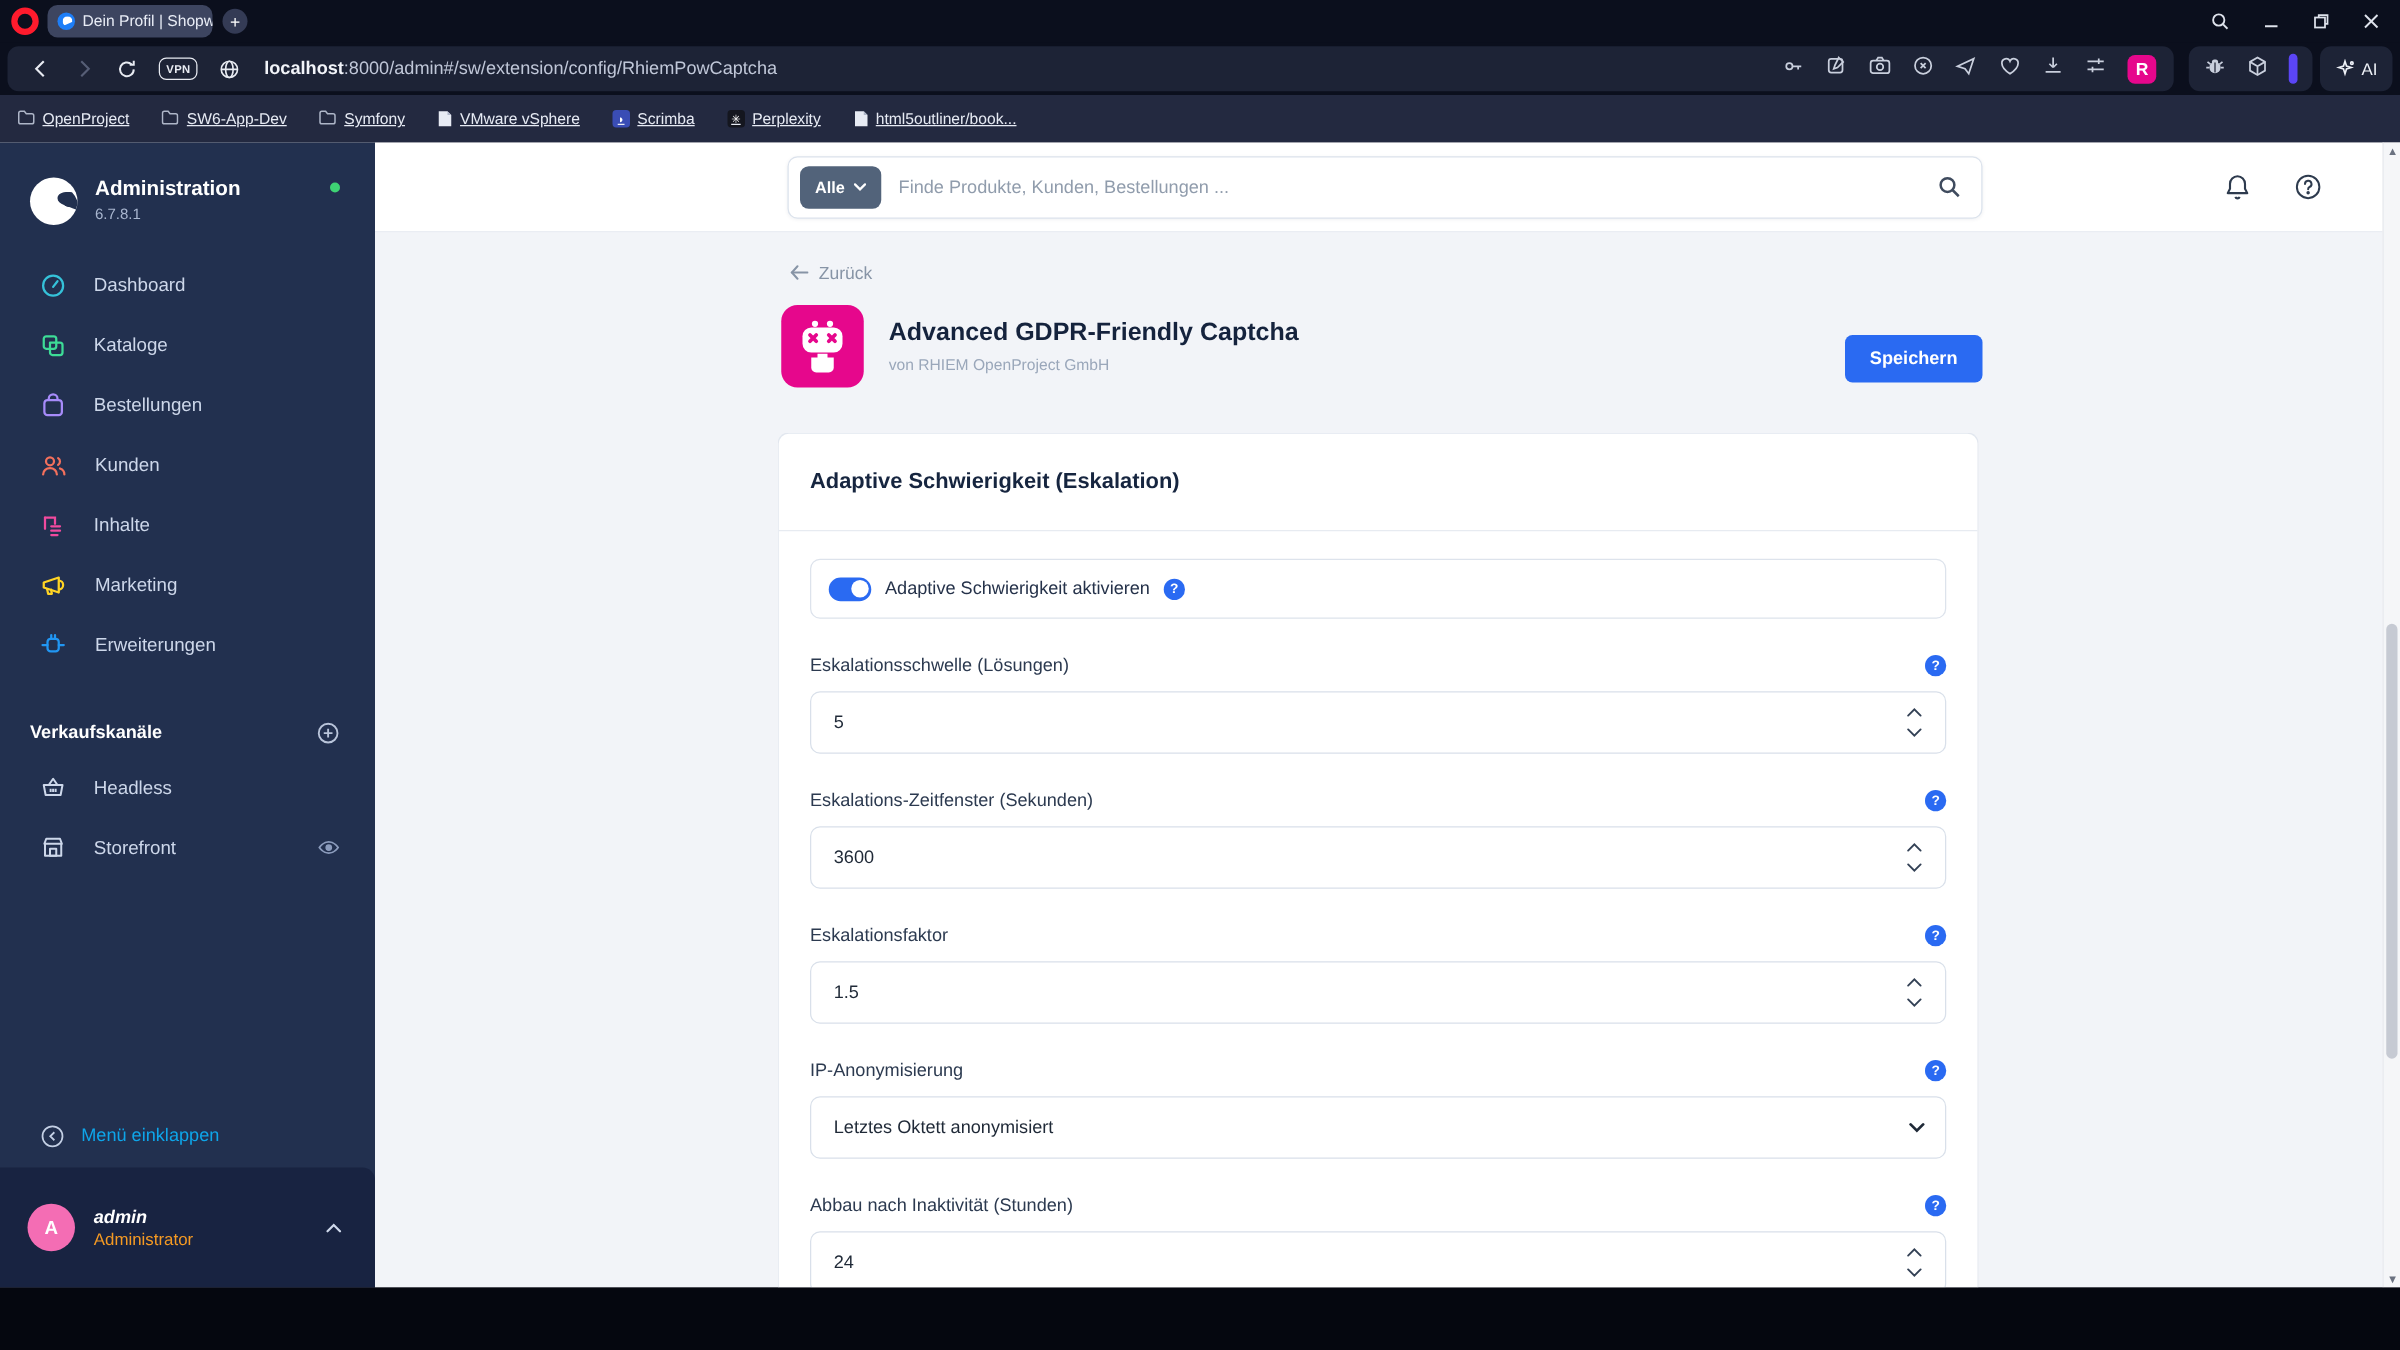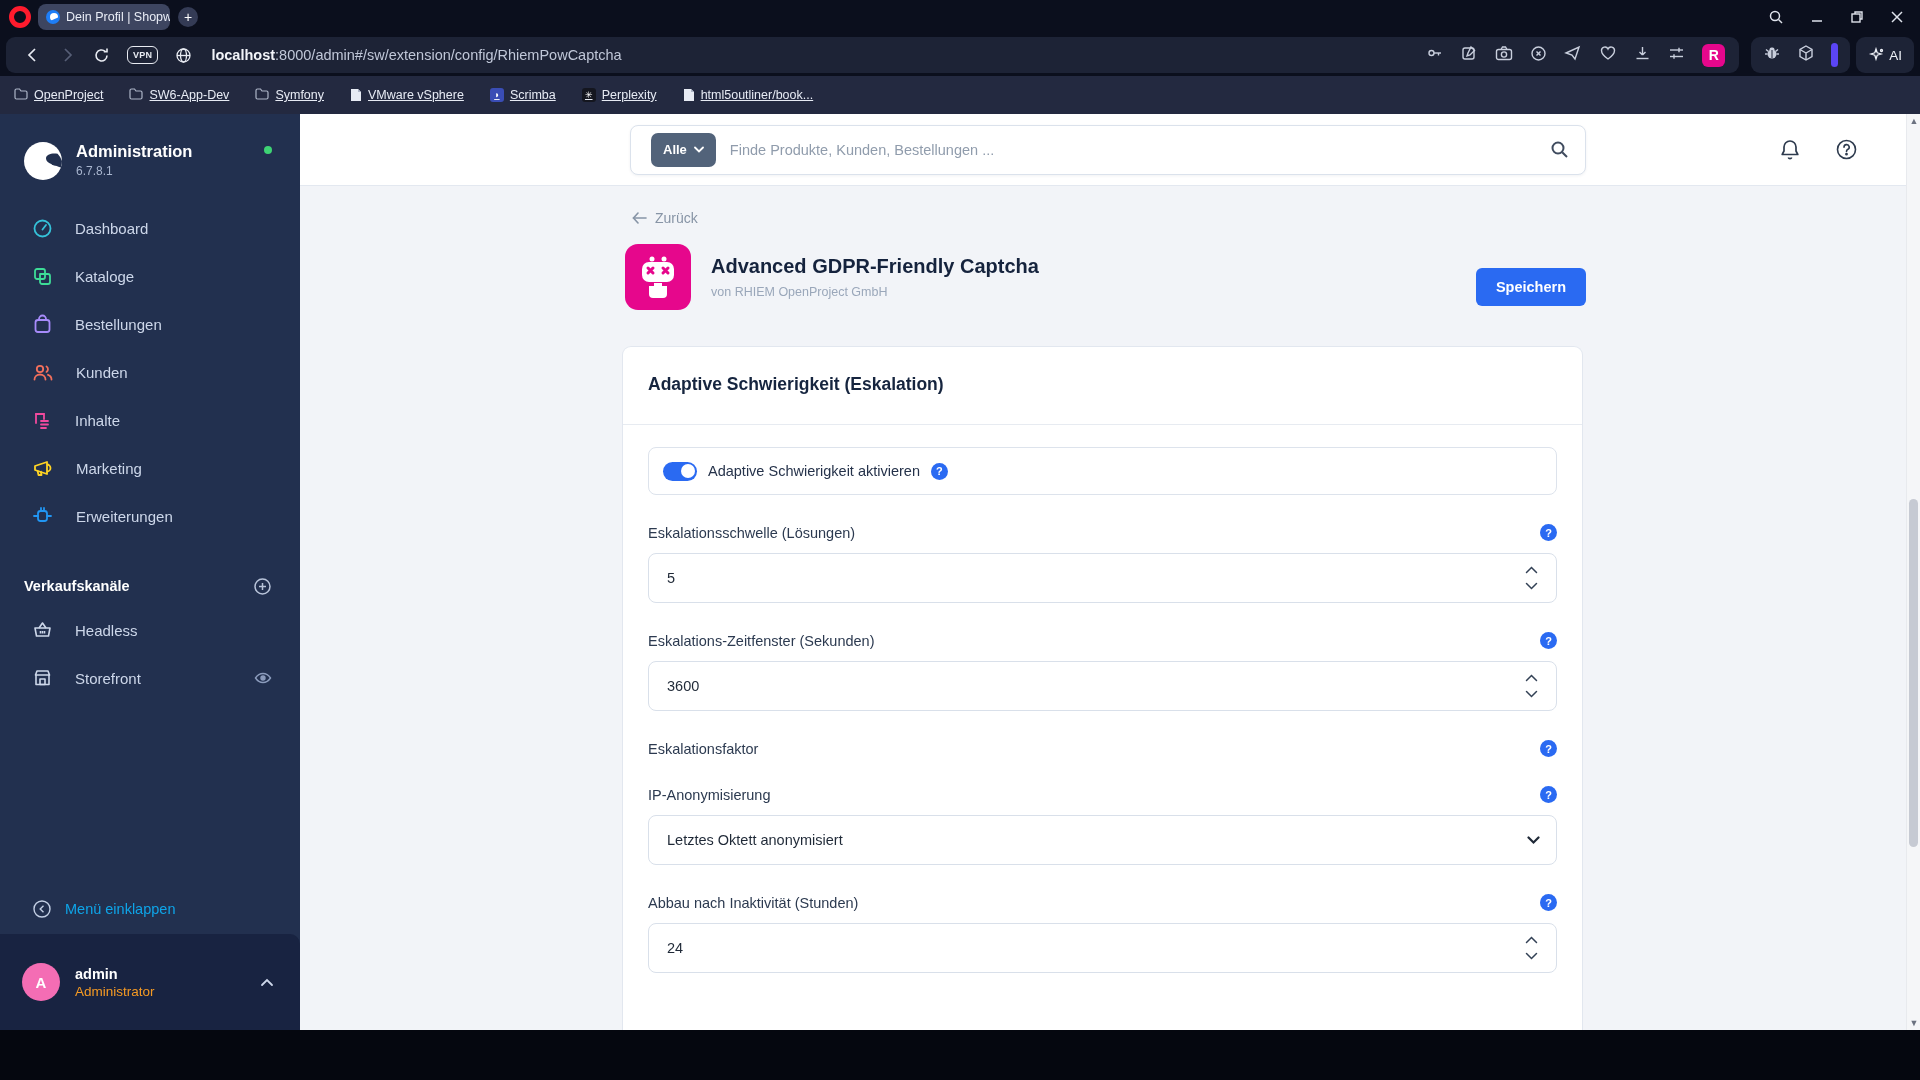--- a/index.html
+++ b/index.html
@@ -50,27 +50,27 @@
   .sb-item { height:48px; display:flex; align-items:center; padding-left:32px; gap:22px; font-size:15px; color:#cdd7ea; cursor:pointer; }
   .sb-item svg { flex:none; }
   .sb-section { margin-top:26px; padding:0 28px 0 24px; display:flex; align-items:center; justify-content:space-between; color:#fff; font-weight:bold; font-size:14.5px; height:40px; }
   .sb-channel { height:48px; display:flex; align-items:center; padding:0 28px 0 32px; gap:22px; font-size:15px; color:#cdd7ea; }
   .sb-channel .grow { flex:1; }
   .sb-spacer { flex:1; }
   .sb-collapse { height:50px; display:flex; align-items:center; padding-left:32px; gap:13px; font-size:14.5px; color:#0ea5e9; }
   .sb-user { height:96px; background:#182341; border-radius:0 10px 0 0; display:flex; align-items:center; padding:0 26px 0 22px; }
   .avatar { width:38px; height:38px; border-radius:50%; background:#f46db4; color:#fff; font-weight:bold; font-size:15px; display:flex; align-items:center; justify-content:center; }
   .user-meta { margin-left:15px; flex:1; }
-  .user-name { color:#fff; font-weight:bold; font-size:14.5px; }
+  .user-name { color:#fff; font-weight:bold; font-size:14.5px;font-style:italic; }
   .user-role { color:#f59a23; font-size:13.5px; margin-top:2px; }
 
   
   .content { flex:1; position:relative; display:flex; flex-direction:column; overflow:hidden; }
   .admin-header { height:72px; background:#fff; border-bottom:1px solid #e3e8f0; display:flex; align-items:center; flex:none; }
-  .searchbar { width:956px; height:50px; margin-left:330px; background:#fff; border:1px solid #dbe2ec; border-radius:8px; box-shadow:0 1px 3px rgba(20,30,60,.06); display:flex; align-items:center; padding:0 16px 0 20px; }
+  .searchbar { width:956px; height:50px; margin-left:330px; background:#fff; border:1px solid #dbe2ec; border-radius:8px; box-shadow:0 1px 3px rgba(20,30,60,.06); display:flex; align-items:center; padding:0 16px 0 9px; }
   .filter-pill { height:34px; background:#52637a; border-radius:7px; color:#fff; font-size:13px; font-weight:bold; display:flex; align-items:center; gap:7px; padding:0 12px; }
   .search-input { flex:1; border:none; outline:none; font-size:14.5px; color:#1f2937; margin-left:14px; font-family:inherit; background:transparent; }
   .search-input::placeholder { color:#909cac; }
   .hdr-icons { margin-left:auto; display:flex; align-items:center; gap:34px; padding-right:62px; }
 
   .page-body { flex:1; position:relative; background:#f2f4f8; }
   .back-link { position:absolute; left:332px; top:24px; display:flex; align-items:center; gap:8px; color:#8794a6; font-size:14px; cursor:pointer; }
   .smartbar { position:absolute; left:325px; top:58px; width:961px; display:flex; align-items:center; }
   .ext-icon { width:66px; height:66px; border-radius:13px; background:#e6078c; flex:none; display:flex; align-items:center; justify-content:center; }
   .title-block { margin-left:20px; }
@@ -516,20 +516,31 @@
                     </svg>
                   </span>
               </div>
             </div>
 
             <div class="field">
               <div class="field-label-row">
                 <span class="field-label">Eskalationsfaktor</span>
                 <span class="help-dot"></span>
               </div>
+              <div class="input-wrap">
+                <input type="text" value="1.5" style="">
+                <span class="stepper">
+                    <svg width="13" height="8" viewBox="0 0 13 8" fill="none" stroke="#334155" stroke-width="1.5" stroke-linecap="round">
+                      <path d="M1.5 6.5l5-5 5 5"></path>
+                    </svg>
+                    <svg width="13" height="8" viewBox="0 0 13 8" fill="none" stroke="#334155" stroke-width="1.5" stroke-linecap="round">
+                      <path d="M1.5 1.5l5 5 5-5"></path>
+                    </svg>
+                  </span>
+              </div>
             </div>
 
             <div class="field">
               <div class="field-label-row">
                 <span class="field-label">IP-Anonymisierung</span>
                 <span class="help-dot"></span>
               </div>
               <div class="select-wrap">
                 <span class="select-value">Letztes Oktett anonymisiert</span>
                 <svg width="13" height="9" viewBox="0 0 13 9" fill="none" stroke="#1f2937" stroke-width="2.2" stroke-linecap="round">

